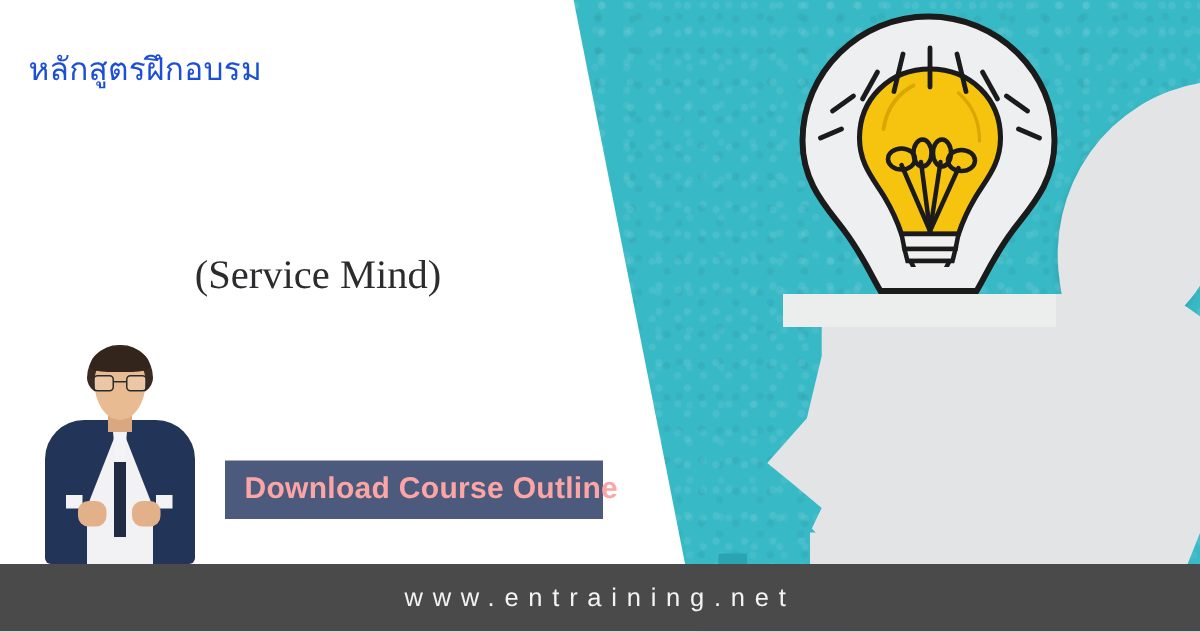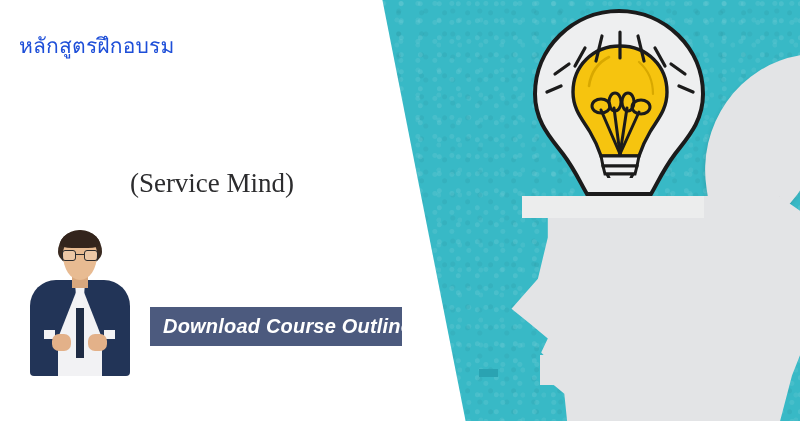--- a/index.html
+++ b/index.html
@@ -146,23 +146,22 @@
     left: 150px; top: 307px;
     width: 252px; height: 39px;
     background: #4c5a7e;
     display: flex;
     align-items: center;
     padding-left: 13px;
     box-sizing: border-box;
     cursor: pointer;
   }
   .dl-button span {
-    color: #ffffff;
+    color: #fca5a5;
     font-size: 20px;
-    font-style: italic;
     font-weight: 600;
     letter-spacing: .2px;
     white-space: nowrap;
   }
 
   
   .photo {
     position: absolute;
     left: 18px; top: 222px;
     width: 122px; height: 154px;
@@ -382,14 +381,17 @@
     <div class="ph-face"></div>
     <div class="ph-hair-front"></div>
     <div class="ph-glasses">
       <div class="ph-lens l"></div>
       <div class="ph-bridge"></div>
       <div class="ph-lens r"></div>
     </div>
   </div>
 
   <div class="teal-sliver"></div>
+  <div class="footer">
+    <span>www.entraining.net</span>
+  </div>
 
 </div>
 
 </body></html>

